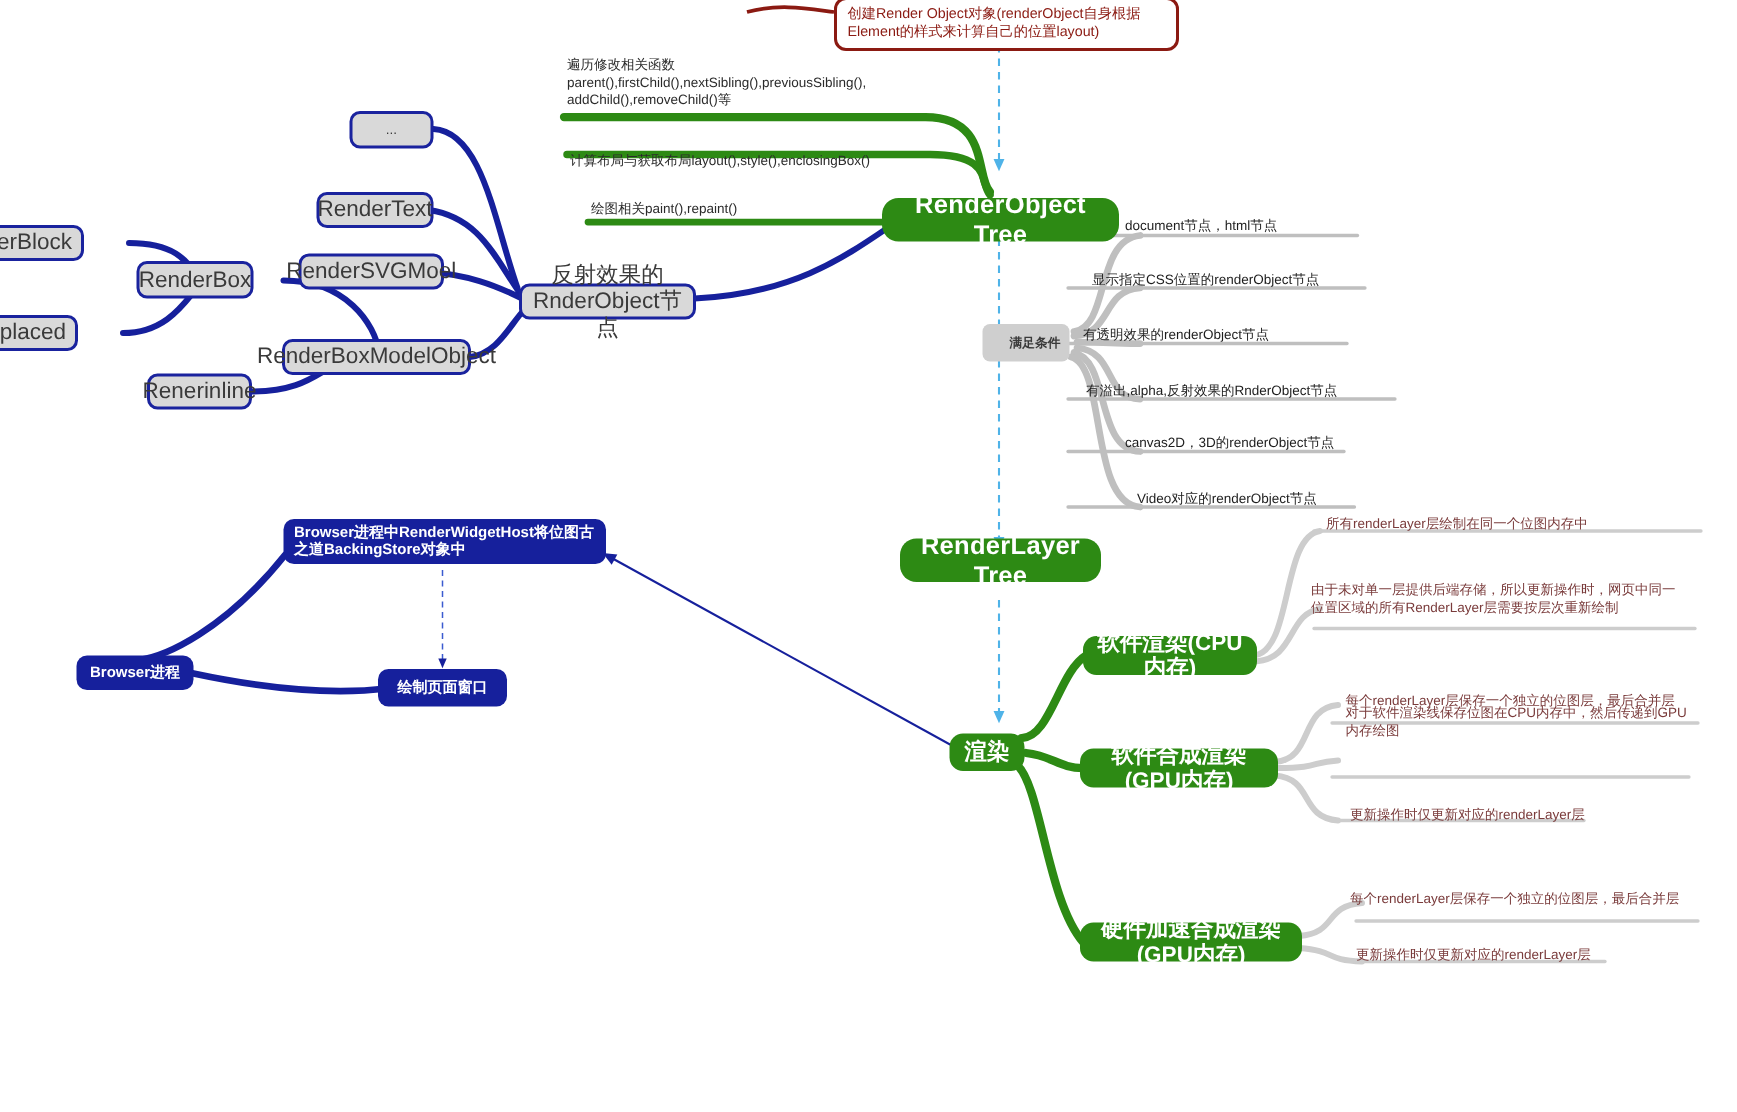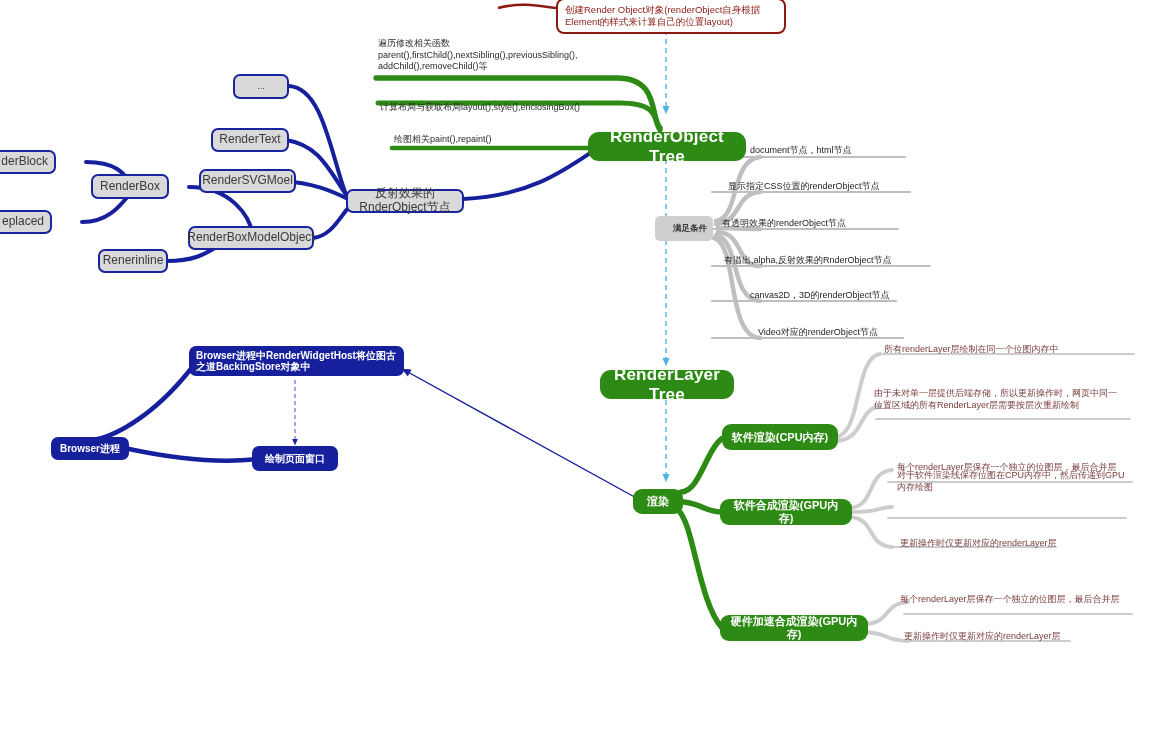--- a/index.html
+++ b/index.html
@@ -5,27 +5,27 @@
   html,body{margin:0;padding:0;background:#ffffff;}
   body{font-family:"Liberation Sans","DejaVu Sans",sans-serif;}
   #canvas{position:relative;width:1158px;height:741px;background:#fff;overflow:hidden;}
   svg#edges{position:absolute;left:0;top:0;width:1158px;height:741px;}
 
   .node{position:absolute;box-sizing:border-box;display:flex;align-items:center;
         justify-content:center;text-align:center;line-height:1.15;}
 
   
   .n-grey{background:#d9d9d9;border:2.5px solid #1a239e;border-radius:7px;
-          color:#3a3a3a;font-size:12px;padding:3px 6px;}
+          color:#3a3a3a;font-size:15px;padding:3px 6px;}
   
   .n-blue{background:#16209c;border-radius:7px;color:#ffffff;font-size:10px;
           font-weight:bold;padding:4px 7px;text-align:left;justify-content:flex-start;}
   
   .n-green{background:#2d8a14;border-radius:9px;color:#ffffff;font-weight:bold;
-           font-size:11px;padding:4px 8px;}
+           font-size:15px;padding:4px 8px;}
   .n-green.big{font-size:17px;border-radius:11px;letter-spacing:.2px;}
   
   .n-pill{background:#cfcfcf;border-radius:5px;color:#3a3a3a;font-size:8.5px;
           font-weight:bold;padding:3px 6px;justify-content:flex-end;}
   
   .n-red{background:#ffffff;border:2px solid #8b1a12;border-radius:8px;
          color:#8b1a12;font-size:9.5px;padding:4px 7px;text-align:left;
          justify-content:flex-start;line-height:1.3;}
 
   
@@ -177,21 +177,21 @@
     <span>满足条件</span>
   </div>
 
   <div class="lbl dark" style="left:750px;top:145px;width:230px;">document节点，html节点</div>
   <div class="lbl dark" style="left:728px;top:181px;width:260px;">显示指定CSS位置的renderObject节点</div>
   <div class="lbl dark" style="left:722px;top:218px;width:250px;">有透明效果的renderObject节点</div>
   <div class="lbl dark" style="left:724px;top:255px;width:280px;">有溢出,alpha,反射效果的RnderObject节点</div>
   <div class="lbl dark" style="left:750px;top:290px;width:250px;">canvas2D，3D的renderObject节点</div>
   <div class="lbl dark" style="left:758px;top:327px;width:250px;">Video对应的renderObject节点</div>
 
-  <div class="node n-green big" style="left:600px;top:370px;width:134px;height:29px;">
+  <div class="node n-green big" style="left:600px;top:359px;width:134px;height:29px;">
     <span>RenderLayer Tree</span>
   </div>
 
   <div class="node n-green" style="left:633px;top:489px;width:50px;height:25px;">
     <span>渲染</span>
   </div>
 
   <div class="node n-green" style="left:722px;top:424px;width:116px;height:26px;">
     <span>软件渲染(CPU内存)</span>
   </div>

